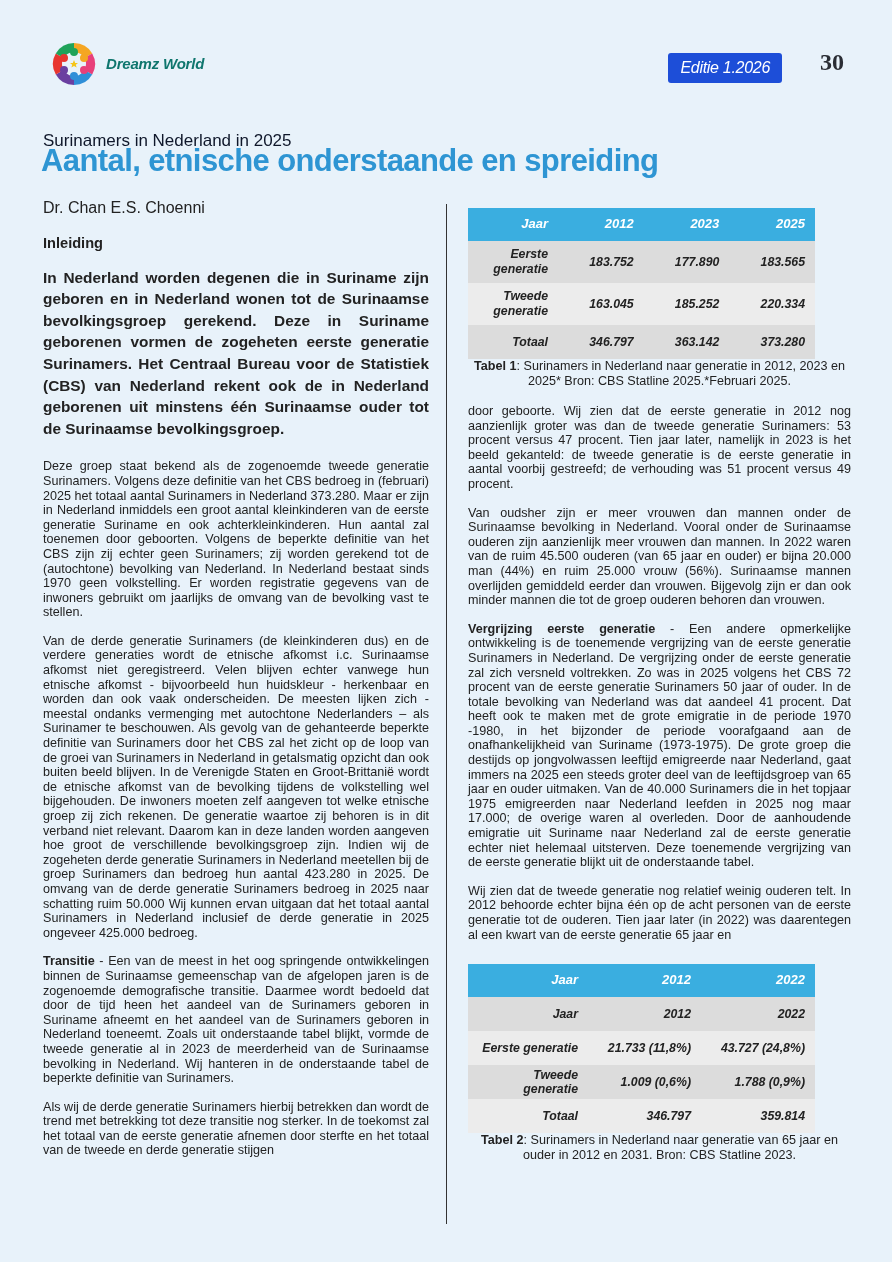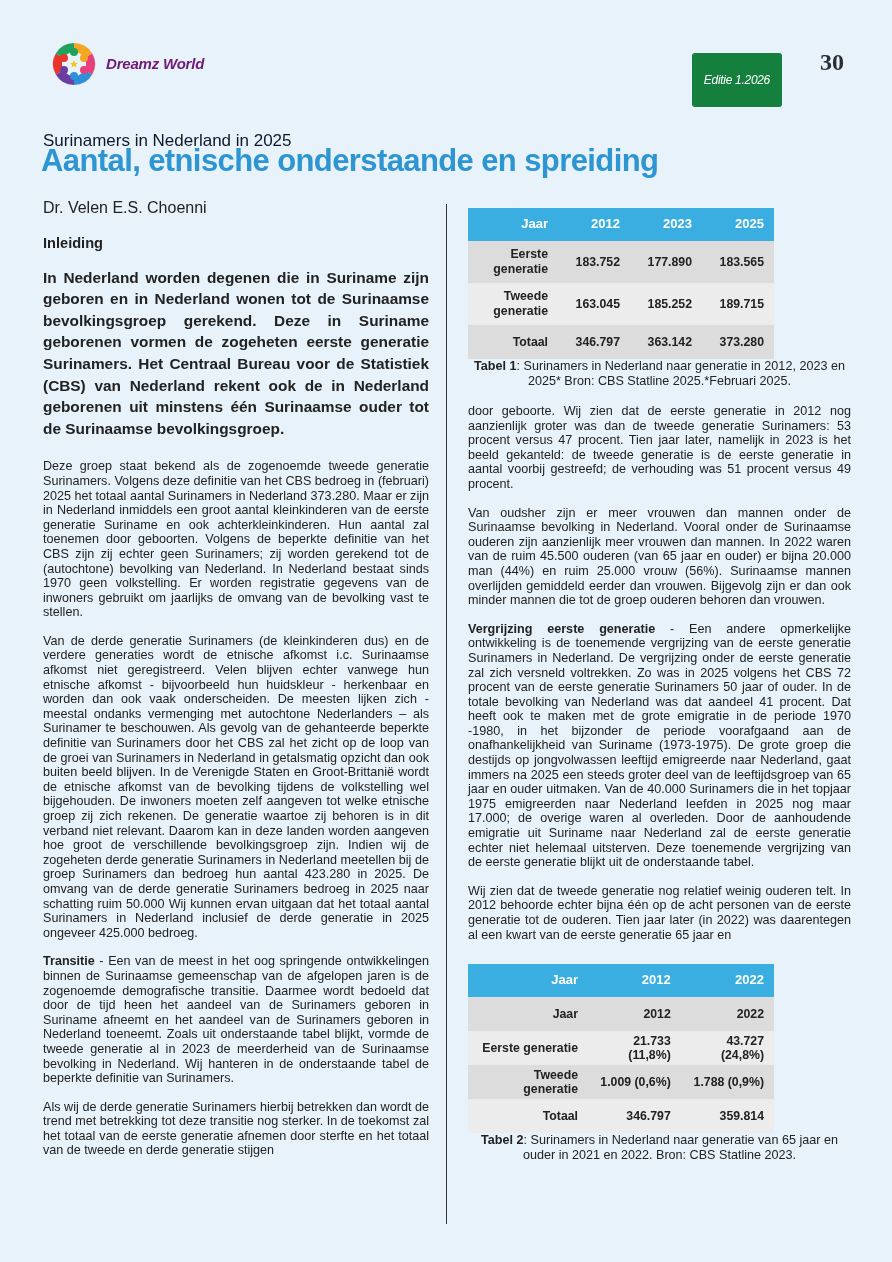--- a/index.html
+++ b/index.html
@@ -1,33 +1,33 @@
 <!DOCTYPE html>
 <html><head>
 <meta charset="utf-8">
 <style>
   html, body { margin:0; padding:0; }
   body { width:892px; height:1262px; background:#e8f2fa; font-family:"Liberation Sans", sans-serif; color:#222; position:relative; overflow:hidden; }
   .header { position:absolute; top:42px; left:52px; right:48px; height:46px; }
   .logo { position:absolute; left:0; top:0; width:44px; height:44px; }
-  .brand { position:absolute; left:54px; top:13px; font-weight:bold; font-style:italic; font-size:15px; color:#701a75; letter-spacing:-0.2px; }
-  .edition { position:absolute; right:62px; top:11px; background:#15803d; color:#fff; font-style:italic; font-size:12px; padding:20px 12px; border-radius:3px; letter-spacing:-0.3px; }
+  .brand { position:absolute; left:54px; top:13px; font-weight:bold; font-style:italic; font-size:15px; color:#0f766e; letter-spacing:-0.2px; }
+  .edition { position:absolute; right:62px; top:11px; background:#1d4ed8; color:#fff; font-style:italic; font-size:16px; padding:6px 12px; border-radius:3px; letter-spacing:-0.3px; }
   .pagenum { position:absolute; right:0; top:7px; font-weight:bold; font-size:24px; color:#2a2d34;font-family:Liberation Serif, serif; }
   .kicker { position:absolute; top:109px; left:43px; font-size:17px; color:#0f172a;margin-top:22px; }
   .title { position:absolute; top:143px; left:41px; font-size:31px; font-weight:bold; color:#2e95d3; letter-spacing:-0.6px; }
   .author { position:absolute; top:199px; left:43px; font-size:16px; color:#222; }
   .divider { position:absolute; left:446px; top:204px; width:1px; height:1020px; background:#333; }
   .col { position:absolute; font-size:12.6px; line-height:14.6px; text-align:justify; color:#222; }
   .col p { margin:0 0 14px 0; }
   .left { left:43px; width:386px; }
   .right { left:468px; width:383px; }
   .sec-title { font-weight:bold; font-size:14.6px; margin:0; }
   .lead { font-weight:bold; font-size:15.4px; line-height:21.6px; text-align:justify; }
   b.rh { font-weight:bold; }
-  table.dt { border-collapse:collapse; width:306px; font-weight:bold; font-size:12.3px; }
+  table.dt { border-collapse:collapse; width:347px; font-style:italic; font-weight:bold; font-size:12.3px; }
   table.dt th { background:#3aaee0; color:#fff; height:33px; text-align:right; padding:0 10px; font-size:13px; }
   table.dt td { text-align:right; padding:0 10px; color:#222; }
   table.dt tr.g td { background:#dcdcdc; }
   table.dt tr.w td { background:#ececec; }
   .t1 td { height:42px; line-height:15px; }
   .t1 tr.tot td { height:34px; }
   .t2 td { height:34px; }
   .caption { font-size:12.6px; line-height:14.5px; margin-top:4px; text-align:center; }
   .caption b { font-weight:bold; }
 </style>
@@ -51,21 +51,21 @@
     <circle cx="12" cy="16" r="4" fill="#e8362f"></circle>
     <polygon points="22,18 23.2,21 26,21 23.8,22.8 24.6,25.6 22,24 19.4,25.6 20.2,22.8 18,21 20.8,21" fill="#f5c518"></polygon>
   </svg>
   <span class="brand">Dreamz World</span>
   <span class="edition">Editie 1.2026</span>
   <span class="pagenum">30</span>
 </div>
 
 <div class="kicker">Surinamers in Nederland in 2025</div>
 <div class="title">Aantal, etnische onderstaande en spreiding</div>
-<div class="author">Dr. Velen E.S. Choenni</div>
+<div class="author">Dr. Chan E.S. Choenni</div>
 <div class="divider"></div>
 
 <div class="col left" style="top:236px;">
   <p class="sec-title" style="margin-bottom:16px;">Inleiding</p>
   <p class="lead" style="margin-bottom:20px;">In Nederland worden degenen die in Suriname zijn geboren en in Nederland wonen tot de Surinaamse bevolkingsgroep gerekend. Deze in Suriname geborenen vormen de zogeheten eerste generatie Surinamers. Het Centraal Bureau voor de Statistiek (CBS) van Nederland rekent ook de in Nederland geborenen uit minstens één Surinaamse ouder tot de Surinaamse bevolkingsgroep.</p>
   <p>Deze groep staat bekend als de zogenoemde tweede generatie Surinamers. Volgens deze definitie van het CBS bedroeg in (februari) 2025 het totaal aantal Surinamers in Nederland 373.280. Maar er zijn in Nederland inmiddels een groot aantal kleinkinderen van de eerste generatie Suriname en ook achterkleinkinderen. Hun aantal zal toenemen door geboorten. Volgens de beperkte definitie van het CBS zijn zij echter geen Surinamers; zij worden gerekend tot de (autochtone) bevolking van Nederland. In Nederland bestaat sinds 1970 geen volkstelling. Er worden registratie gegevens van de inwoners gebruikt om jaarlijks de omvang van de bevolking vast te stellen.</p>
   <p>Van de derde generatie Surinamers (de kleinkinderen dus) en de verdere generaties wordt de etnische afkomst i.c. Surinaamse afkomst niet geregistreerd. Velen blijven echter vanwege hun etnische afkomst - bijvoorbeeld hun huidskleur - herkenbaar en worden dan ook vaak onderscheiden. De meesten lijken zich - meestal ondanks vermenging met autochtone Nederlanders – als Surinamer te beschouwen. Als gevolg van de gehanteerde beperkte definitie van Surinamers door het CBS zal het zicht op de loop van de groei van Surinamers in Nederland in getalsmatig opzicht dan ook buiten beeld blijven. In de Verenigde Staten en Groot-Brittanië wordt de etnische afkomst van de bevolking tijdens de volkstelling wel bijgehouden. De inwoners moeten zelf aangeven tot welke etnische groep zij zich rekenen. De generatie waartoe zij behoren is in dit verband niet relevant. Daarom kan in deze landen worden aangeven hoe groot de verschillende bevolkingsgroep zijn. Indien wij de zogeheten derde generatie Surinamers in Nederland meetellen bij de groep Surinamers dan bedroeg hun aantal 423.280 in 2025. De omvang van de derde generatie Surinamers bedroeg in 2025 naar schatting ruim 50.000 Wij kunnen ervan uitgaan dat het totaal aantal Surinamers in Nederland inclusief de derde generatie in 2025 ongeveer 425.000 bedroeg.</p>
   <p><b class="rh">Transitie</b><span> - Een van de meest in het oog springende ontwikkelingen binnen de Surinaamse gemeenschap van de afgelopen jaren is de zogenoemde demografische transitie. Daarmee wordt bedoeld dat door de tijd heen het aandeel van de Surinamers geboren in Suriname afneemt en het aandeel van de Surinamers geboren in Nederland toeneemt. Zoals uit onderstaande tabel blijkt, vormde de tweede generatie al in 2023 de meerderheid van de Surinaamse bevolking in Nederland. Wij hanteren in de onderstaande tabel de beperkte definitie van Surinamers.</span></p>
   <p>Als wij de derde generatie Surinamers hierbij betrekken dan wordt de trend met betrekking tot deze transitie nog sterker. In de toekomst zal het totaal van de eerste generatie afnemen door sterfte en het totaal van de tweede en derde generatie stijgen</p>
 </div>
@@ -82,21 +82,21 @@
     <tr class="g">
       <td style="width:70px;">Eerste generatie</td>
       <td>183.752</td>
       <td>177.890</td>
       <td>183.565</td>
     </tr>
     <tr class="w">
       <td>Tweede generatie</td>
       <td>163.045</td>
       <td>185.252</td>
-      <td>189.715</td>
+      <td>220.334</td>
     </tr>
     <tr class="g tot">
       <td>Totaal</td>
       <td>346.797</td>
       <td>363.142</td>
       <td>373.280</td>
     </tr>
   </tbody>
     </table>
   <p class="caption" style="margin-bottom:16px;"><b>Tabel 1</b><span>: Surinamers in Nederland naar generatie in 2012, 2023 en 2025* Bron: CBS Statline 2025.*Februari 2025.</span></p>
@@ -126,14 +126,14 @@
       <td>1.009 (0,6%)</td>
       <td>1.788 (0,9%)</td>
     </tr>
     <tr class="w">
       <td>Totaal</td>
       <td>346.797</td>
       <td>359.814</td>
     </tr>
   </tbody>
     </table>
-  <p class="caption"><b>Tabel 2</b><span>: Surinamers in Nederland naar generatie van 65 jaar en ouder in 2021 en 2022. Bron: CBS Statline 2023.</span></p>
+  <p class="caption"><b>Tabel 2</b><span>: Surinamers in Nederland naar generatie van 65 jaar en ouder in 2012 en 2031. Bron: CBS Statline 2023.</span></p>
 </div>
 
 </body></html>

